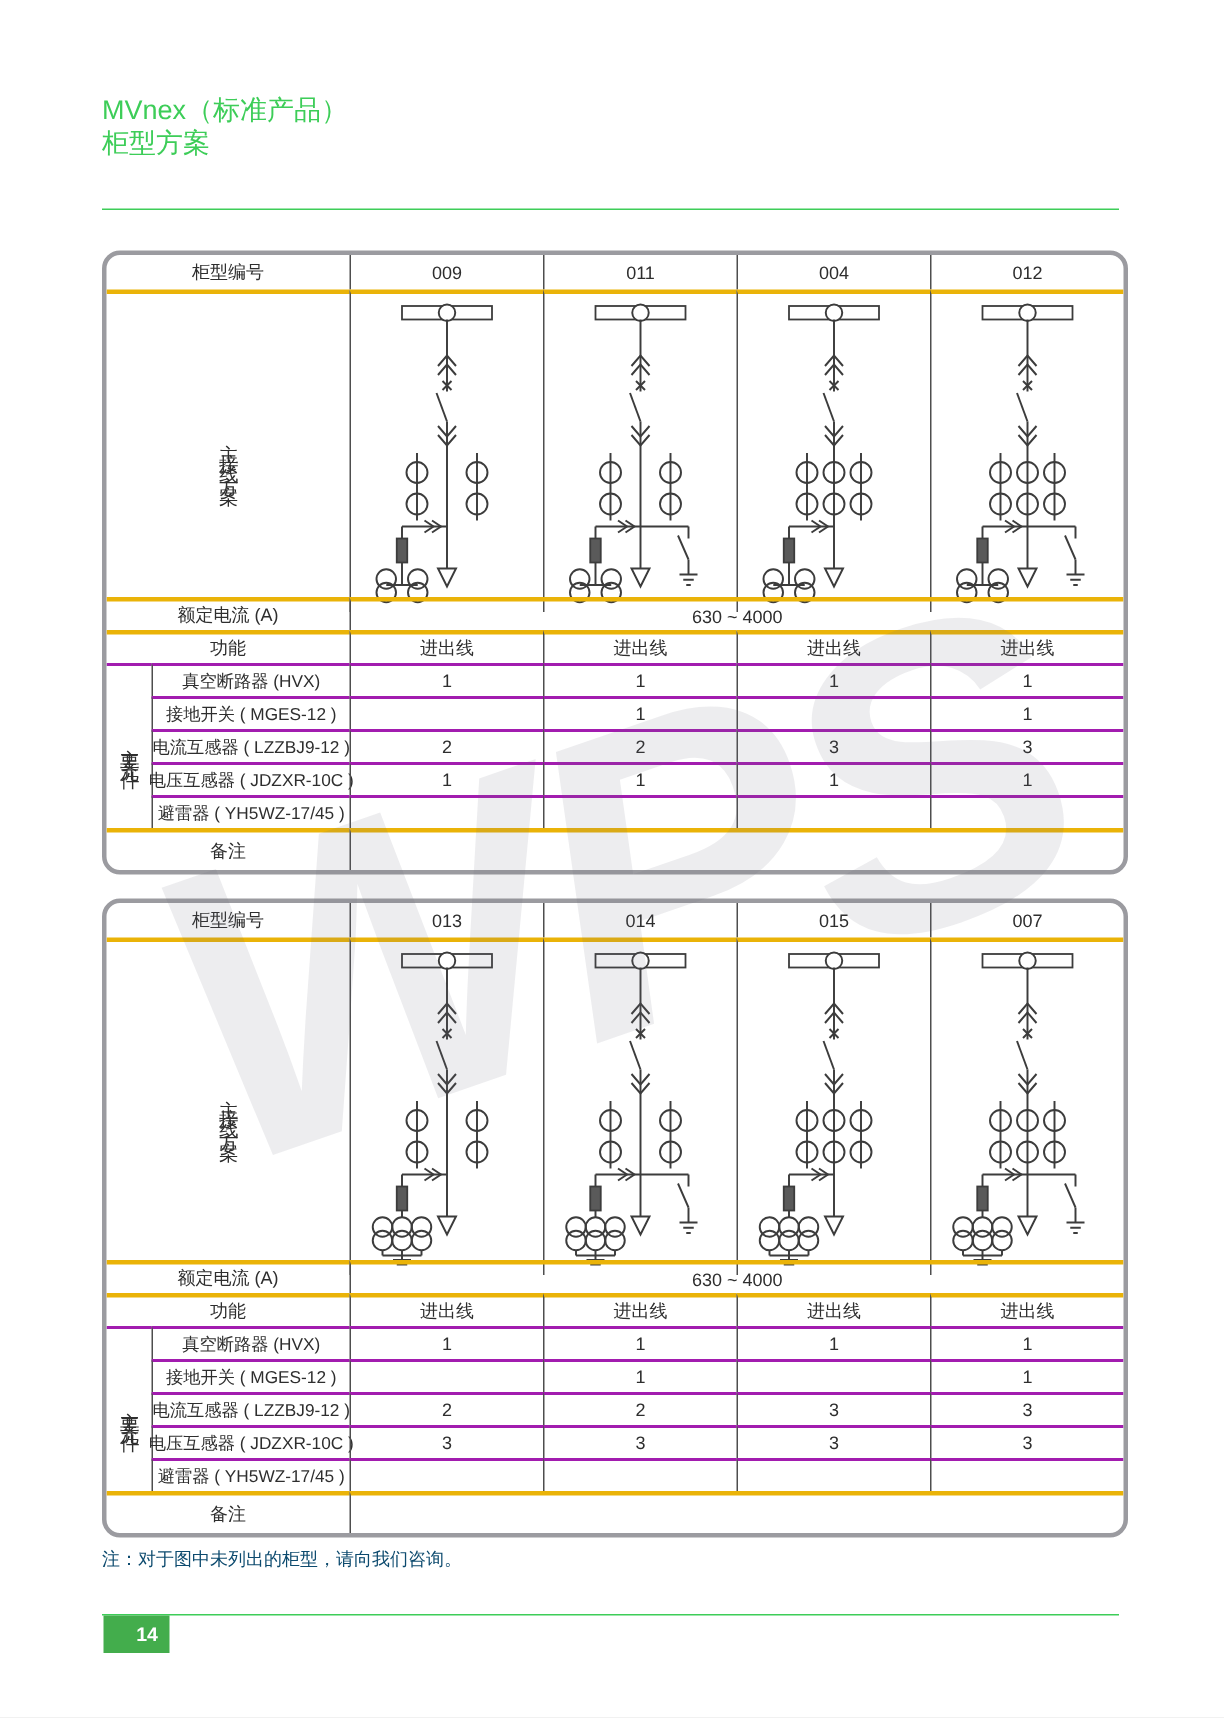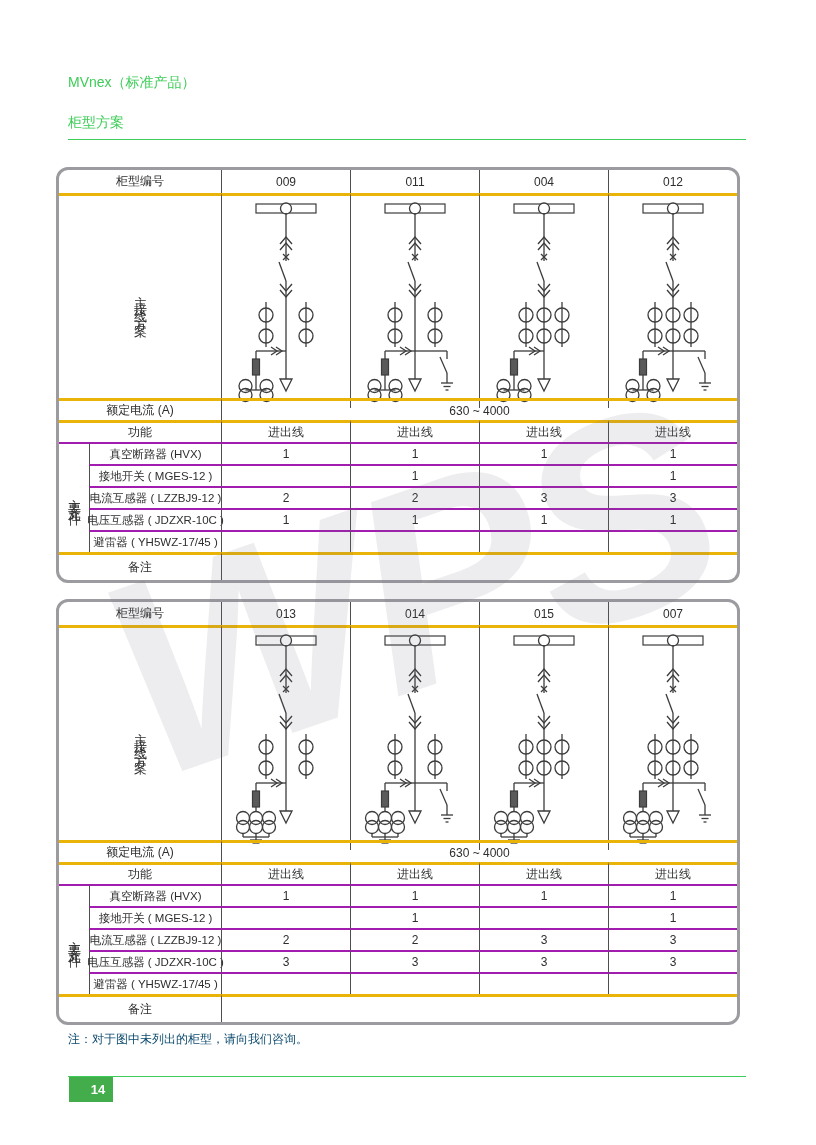--- a/index.html
+++ b/index.html
@@ -1,26 +1,26 @@
 <!DOCTYPE html>
 <html style="--brand-green: #3dcd58; --rule-green: #3dcd58; --page-box-green: #43ad4c;"><head>
 <meta charset="utf-8">
 <style>
   html,body{margin:0;padding:0;background:#e8e8e8;}
   .page{position:relative;width:816px;height:1145px;background:#fff;margin:0 auto;
         font-family:"Liberation Sans","DejaVu Sans",sans-serif;overflow:hidden;}
   
-  .subtitle{position:absolute;left:68px;top:62px;font-size:14px;line-height:40px;
+  .subtitle{position:absolute;left:68px;top:62px;font-size:18px;line-height:22px;
             color:var(--brand-green,#3dcd58);white-space:pre-line;}
   .main-title{position:absolute;left:345px;top:60px;font-size:22px;line-height:30px;
               color:#3a3a3a;white-space:pre-line;}
   .green-rule{position:absolute;left:68px;top:139px;width:678px;height:1px;
               background:var(--rule-green,#3dcd58);}
   
-  .cab-table{position:absolute;left:56px;width:678px;border:3px solid #9b9ba0;
+  .cab-table{position:absolute;left:68px;width:678px;border:3px solid #9b9ba0;
              border-radius:12px;overflow:hidden;display:flex;flex-direction:column;
              font-size:12px;color:#2e2e2e;background:#fff;}
   .cab-table .row{display:grid;grid-template-columns:162px 129px 129px 129px 129px;}
   .cab-table .row.two{grid-template-columns:162px 516px;}
   .cell{display:flex;align-items:center;justify-content:center;
         border-left:1px solid #4e4e4e;border-top:3px solid #eab308;min-width:0;}
   .row .cell:first-child{border-left:none;}
   .row.head .cell{border-top:none;}
   .row.head{height:23px;}
   .row.diag-row{height:205px;}

